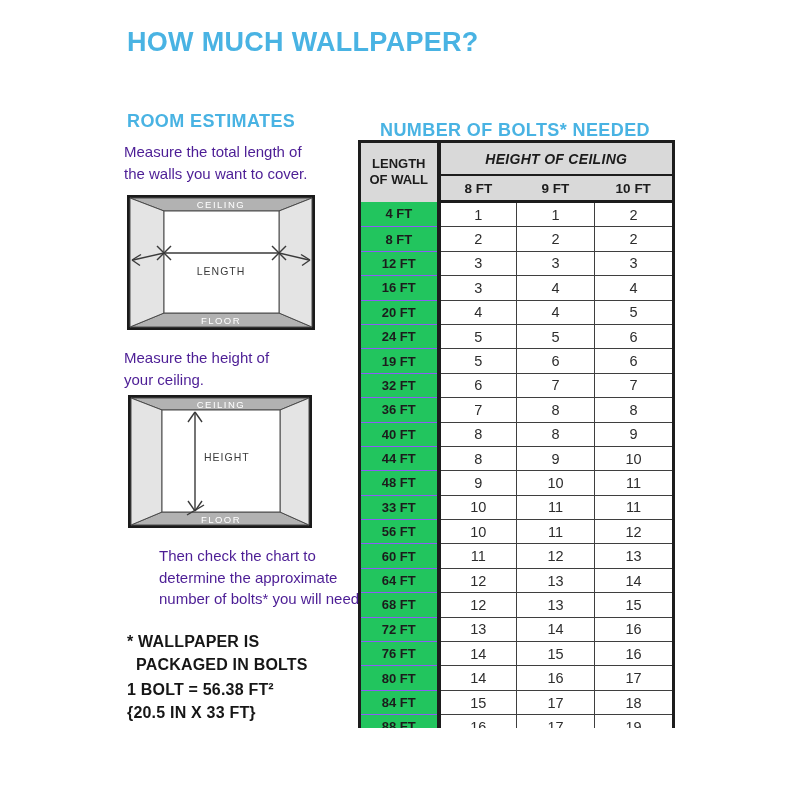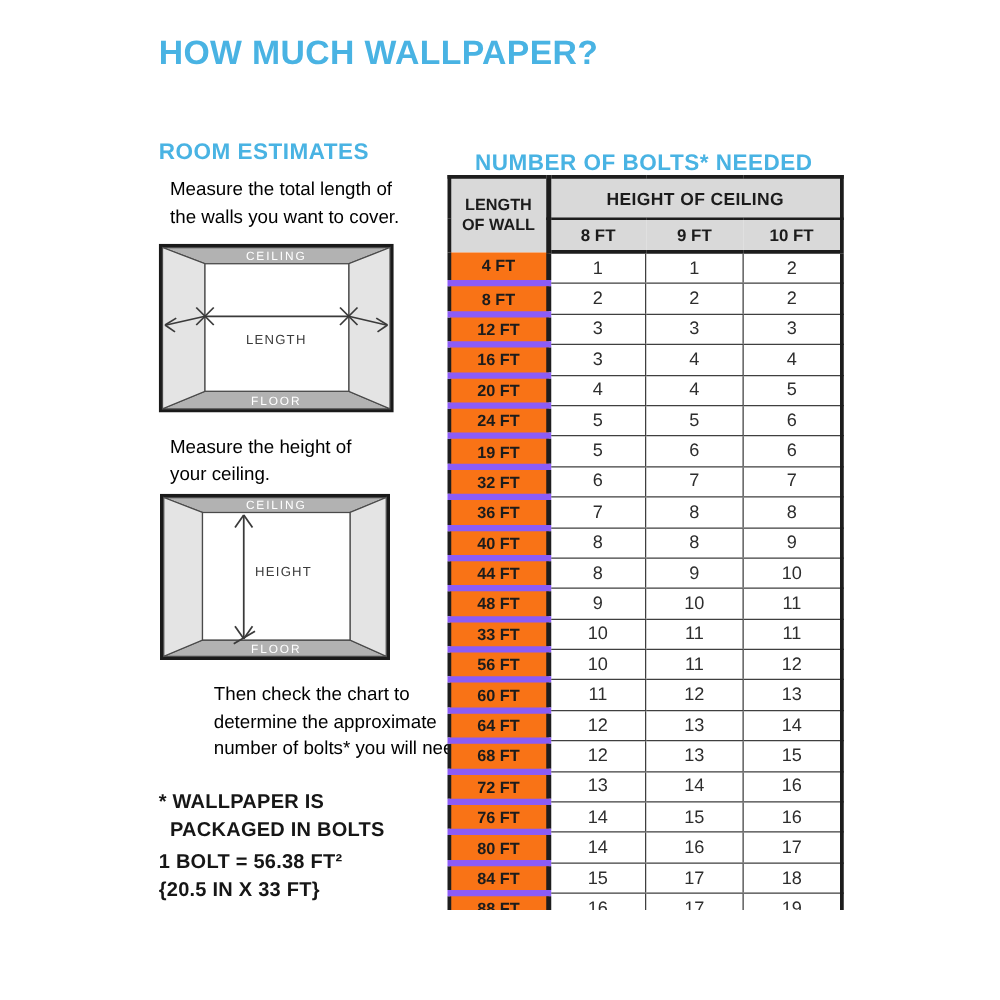--- a/index.html
+++ b/index.html
@@ -8,50 +8,50 @@
     font-family:"Liberation Sans", sans-serif;overflow:hidden;
   }
   .main-title{
     position:absolute;left:127px;top:27px;
     font-size:27px;font-weight:bold;color:#49b3e3;letter-spacing:0.3px;
   }
   .section-heading{
     position:absolute;font-size:18px;font-weight:bold;color:#49b3e3;letter-spacing:0.4px;
   }
   .body-text{
-    position:absolute;left:136px;font-size:15px;line-height:21.5px;
-    color:#000000;white-space:pre-line;
+    position:absolute;left:124px;font-size:15px;line-height:21.5px;
+    color:#4c1d95;white-space:pre-line;
   }
   .note-text{
     position:absolute;left:127px;font-size:16px;font-weight:bold;
     color:#161616;line-height:22.5px;letter-spacing:0.2px;
   }
   .note-text .indent{padding-left:9px;}
   .diagram{position:absolute;}
 
   .bolts-table{
     position:absolute;left:358px;top:140px;width:314px;
     border-collapse:collapse;table-layout:fixed;
     border:3px solid #1d1d1d;
   }
   .bolts-table th,.bolts-table td{padding:0;text-align:center;vertical-align:middle;}
   .len-head{
     width:75px;background:#d9d9d9;border-right:4px solid #1d1d1d;
     font-size:13px;font-weight:bold;line-height:16px;white-space:pre-line;color:#1c1c1c;
   }
   .group-head{
     background:#d9d9d9;border-bottom:2px solid #1d1d1d;
-    font-size:14px;font-weight:bold;height:31px;letter-spacing:0.3px;color:#1c1c1c;
+    font-size:14px;font-weight:bold;height:31px;letter-spacing:0.3px;color:#1c1c1c;font-style:italic;
   }
   .sub-head{
     background:#d9d9d9;border-bottom:3px solid #1d1d1d;
     font-size:13.5px;font-weight:bold;height:24px;color:#1c1c1c;
   }
   .len-cell{
-    background:#f97316;border-right:4px solid #1d1d1d;border-bottom:5px solid #8b5cf6;
+    background:#22c55e;border-right:4px solid #1d1d1d;border-bottom:1px solid #8b5cf6;
     font-weight:bold;font-size:13px;color:#1c1c1c;
   }
   .val-cell{
     border-bottom:1px solid #3f3f3f;font-size:14.5px;color:#2d2d2d;height:23.4px;
   }
   .val-cell + .val-cell{border-left:1px solid #3f3f3f;}
   .diagram text{font-family:"Liberation Sans", sans-serif;}
   .band-label{fill:#ffffff;font-size:9.5px;letter-spacing:1.5px;}
   .measure-label{fill:#3a3a3a;font-size:10.5px;letter-spacing:1px;}
 </style>

